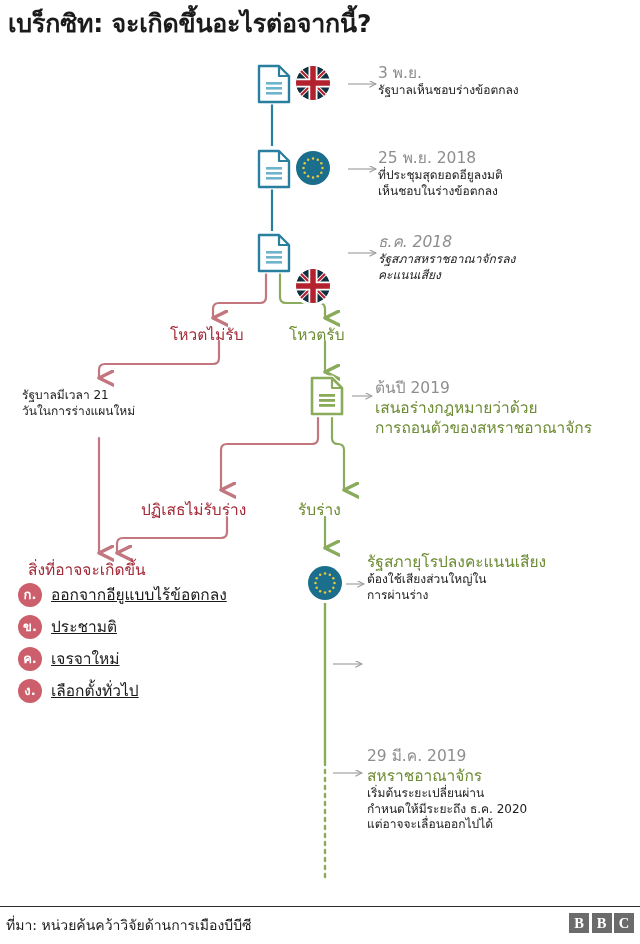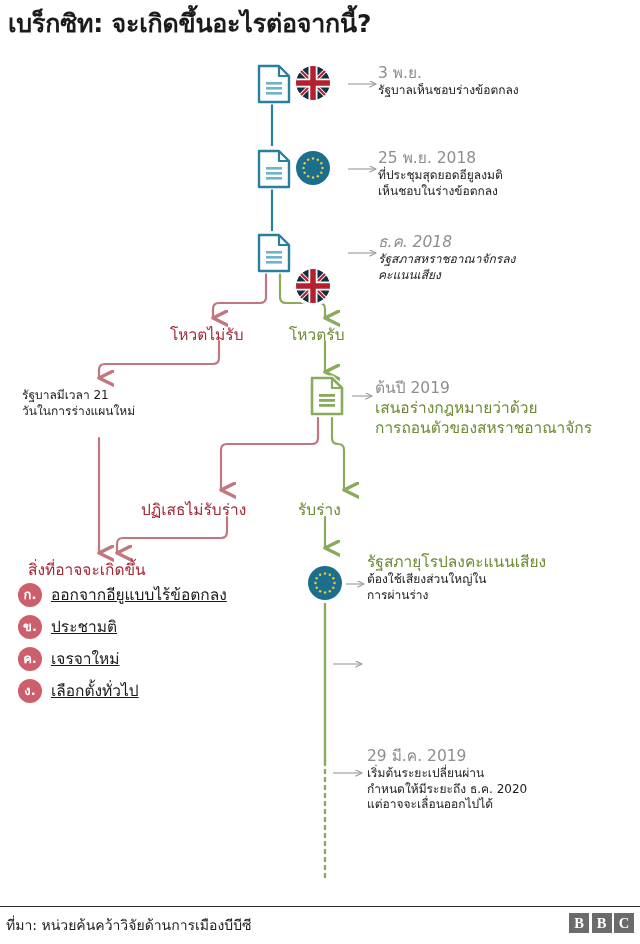--- a/index.html
+++ b/index.html
@@ -298,20 +298,21 @@
   </div>
   <div class="abs txtblock" style="left:367px;top:552px;">
     <div class="body-green">รัฐสภายุโรปลงคะแนนเสียง</div>
     <div class="body-dark">ต้องใช้เสียงส่วนใหญ่ใน</div>
     <div class="body-dark">การผ่านร่าง</div>
   </div>
 
 
   <div class="abs txtblock" style="left:367px;top:746px;">
     <div class="date">29 มี.ค. 2019</div>
+    <div class="body-green">สหราชอาณาจักร</div>
     <div class="body-dark">เริ่มต้นระยะเปลี่ยนผ่าน</div>
     <div class="body-dark">กำหนดให้มีระยะถึง ธ.ค. 2020</div>
     <div class="body-dark">แต่อาจจะเลื่อนออกไปได้</div>
   </div>
 
   <div class="abs footer-rule"></div>
   <div class="abs source">ที่มา: หน่วยค้นคว้าวิจัยด้านการเมืองบีบีซี</div>
   <div class="abs bbc">
     <span>B</span>
     <span>B</span>

